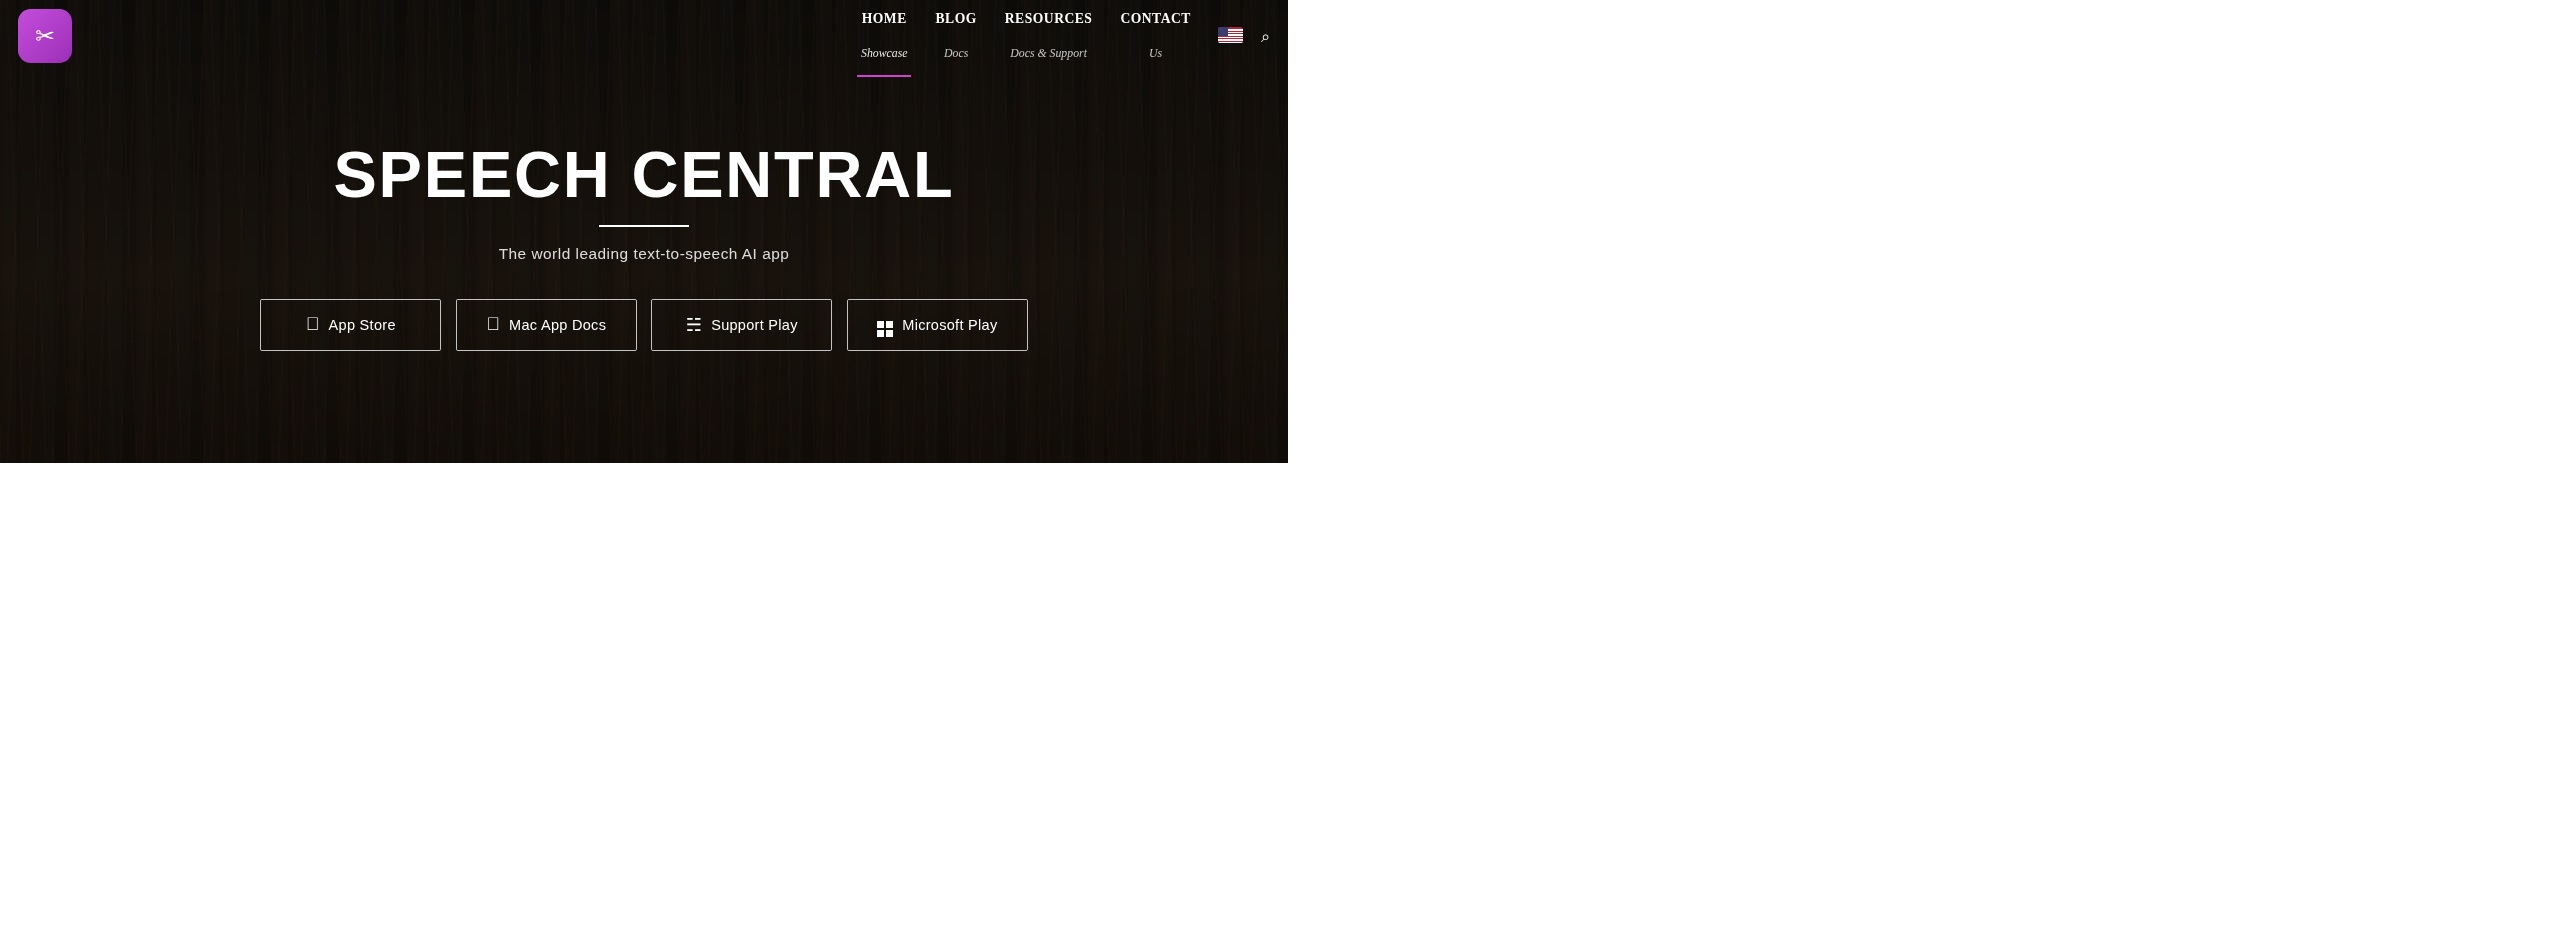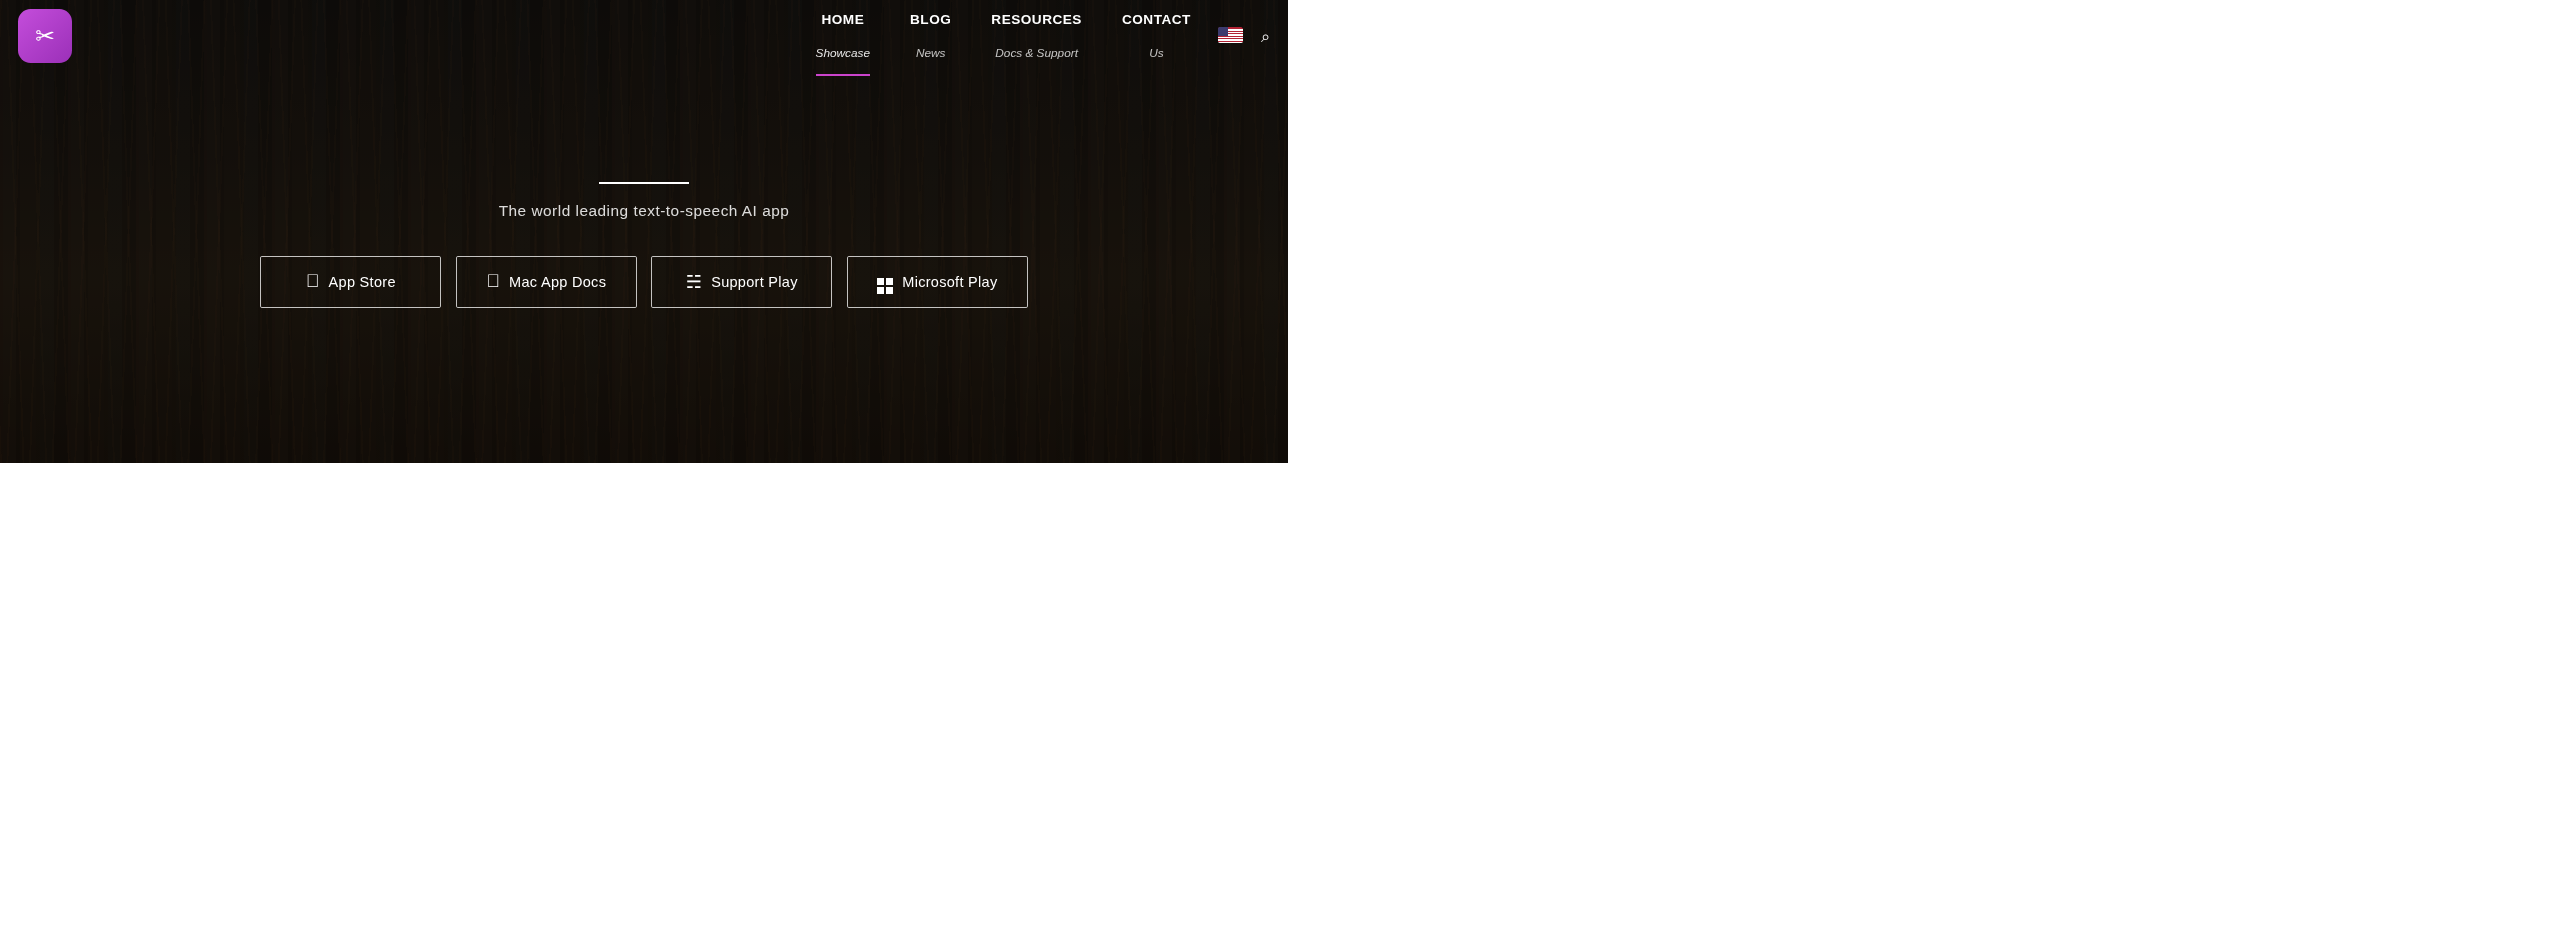--- a/index.html
+++ b/index.html
@@ -113,21 +113,22 @@
       display: flex;
       align-items: center;
       justify-content: center;
       font-size: 23.5px;
       color: white;
     }
 
     .nav-links {
       display: flex;
       align-items: center;
-      gap: 40px;
+      gap: 28px;
+      font-family: Liberation Serif, serif;
     }
 
     .nav-item {
       text-align: center;
       cursor: pointer;
       position: relative;
     }
 
     .nav-item-main {
       color: white;
@@ -320,21 +321,21 @@
   <div class="nav-links">
 
     <div class="nav-item nav-item-active">
       <span class="nav-item-main">HOME</span>
       <span class="nav-item-sub">Showcase</span>
       <div class="nav-underline"></div>
     </div>
 
     <div class="nav-item">
       <span class="nav-item-main">BLOG</span>
-      <span class="nav-item-sub">News</span>
+      <span class="nav-item-sub">Docs</span>
     </div>
 
     <div class="nav-item">
       <span class="nav-item-main">RESOURCES</span>
       <span class="nav-item-sub">Docs &amp; Support</span>
     </div>
 
     <div class="nav-item">
       <span class="nav-item-main">CONTACT</span>
       <span class="nav-item-sub">Us</span>
@@ -346,20 +347,21 @@
     <div class="flag-icon">
       <div class="flag-us"></div>
     </div>
     <button class="search-icon-btn">
       <span>⌕</span>
     </button>
   </div>
 </nav>
 
 <div class="hero-content">
+  <h1 class="hero-title">SPEECH CENTRAL</h1>
   <div class="hero-divider"></div>
   <p class="hero-subtitle">The world leading text-to-speech AI app</p>
 
   <div class="store-buttons">
 
     <button class="store-btn">
       <span class="store-btn-icon"></span>
       <span>App Store</span>
     </button>
 

